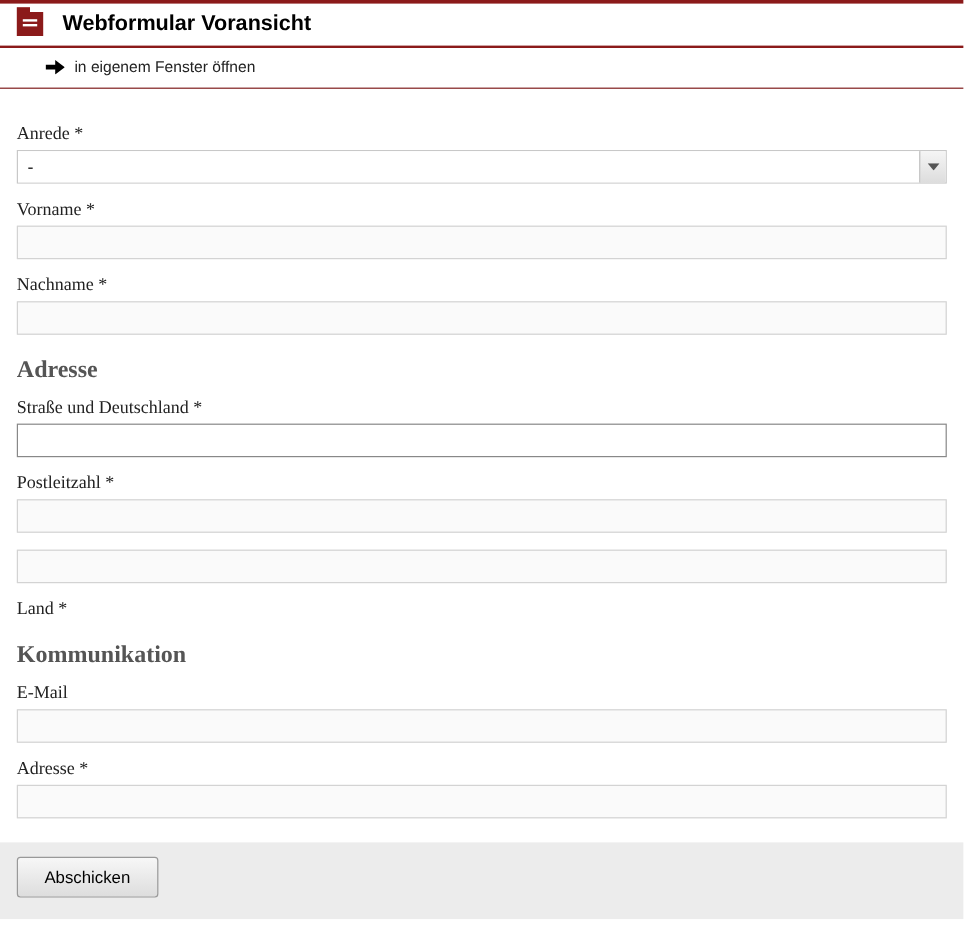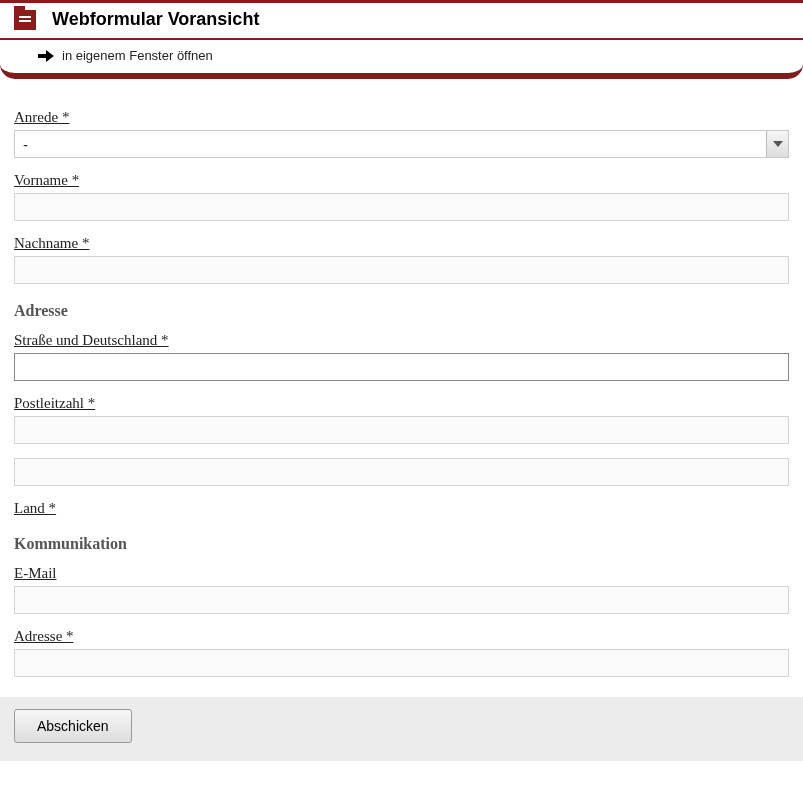--- a/index.html
+++ b/index.html
@@ -51,44 +51,42 @@
     }
     .header-title {
       font-size: 18px;
       font-weight: bold;
       color: #000;
     }
     .sub-bar {
       display: flex;
       align-items: center;
       padding: 8px 14px 10px 38px;
-      border-bottom: 6px solid #7f1d1d;
+      border-bottom: 1px solid #7f1d1d;
       font-size: 13px;
-      border-radius: 15px;
     }
     .arrow-icon {
       display: inline-block;
       margin-right: 8px;
     }
     .arrow-icon svg {
       display: block;
     }
     .form-area {
       padding: 30px 14px 0 14px;
     }
     .field-row {
       margin-bottom: 14px;
     }
     .field-label {
       font-size: 15px;
       color: #222;
       margin-bottom: 4px;
       display: block;
       font-family: Georgia, "Times New Roman", serif;
-      text-decoration: underline;
     }
     .text-input {
       width: 100%;
       height: 28px;
       border: 1px solid #d3d3d3;
       background: #fafafa;
       padding: 2px 6px;
       font-size: 14px;
     }
     .text-input.darker {
@@ -116,21 +114,21 @@
       border-left: 1px solid #bbb;
       display: flex;
       align-items: center;
       justify-content: center;
     }
     .select-chevron svg {
       display: block;
     }
     .section-header {
       font-family: Georgia, "Times New Roman", serif;
-      font-size: 16px;
+      font-size: 20px;
       font-weight: bold;
       color: #555;
       margin-top: 18px;
       margin-bottom: 12px;
     }
     .submit-area {
       margin-top: 20px;
       background: #ececec;
       padding: 12px 14px 18px 14px;
     }

